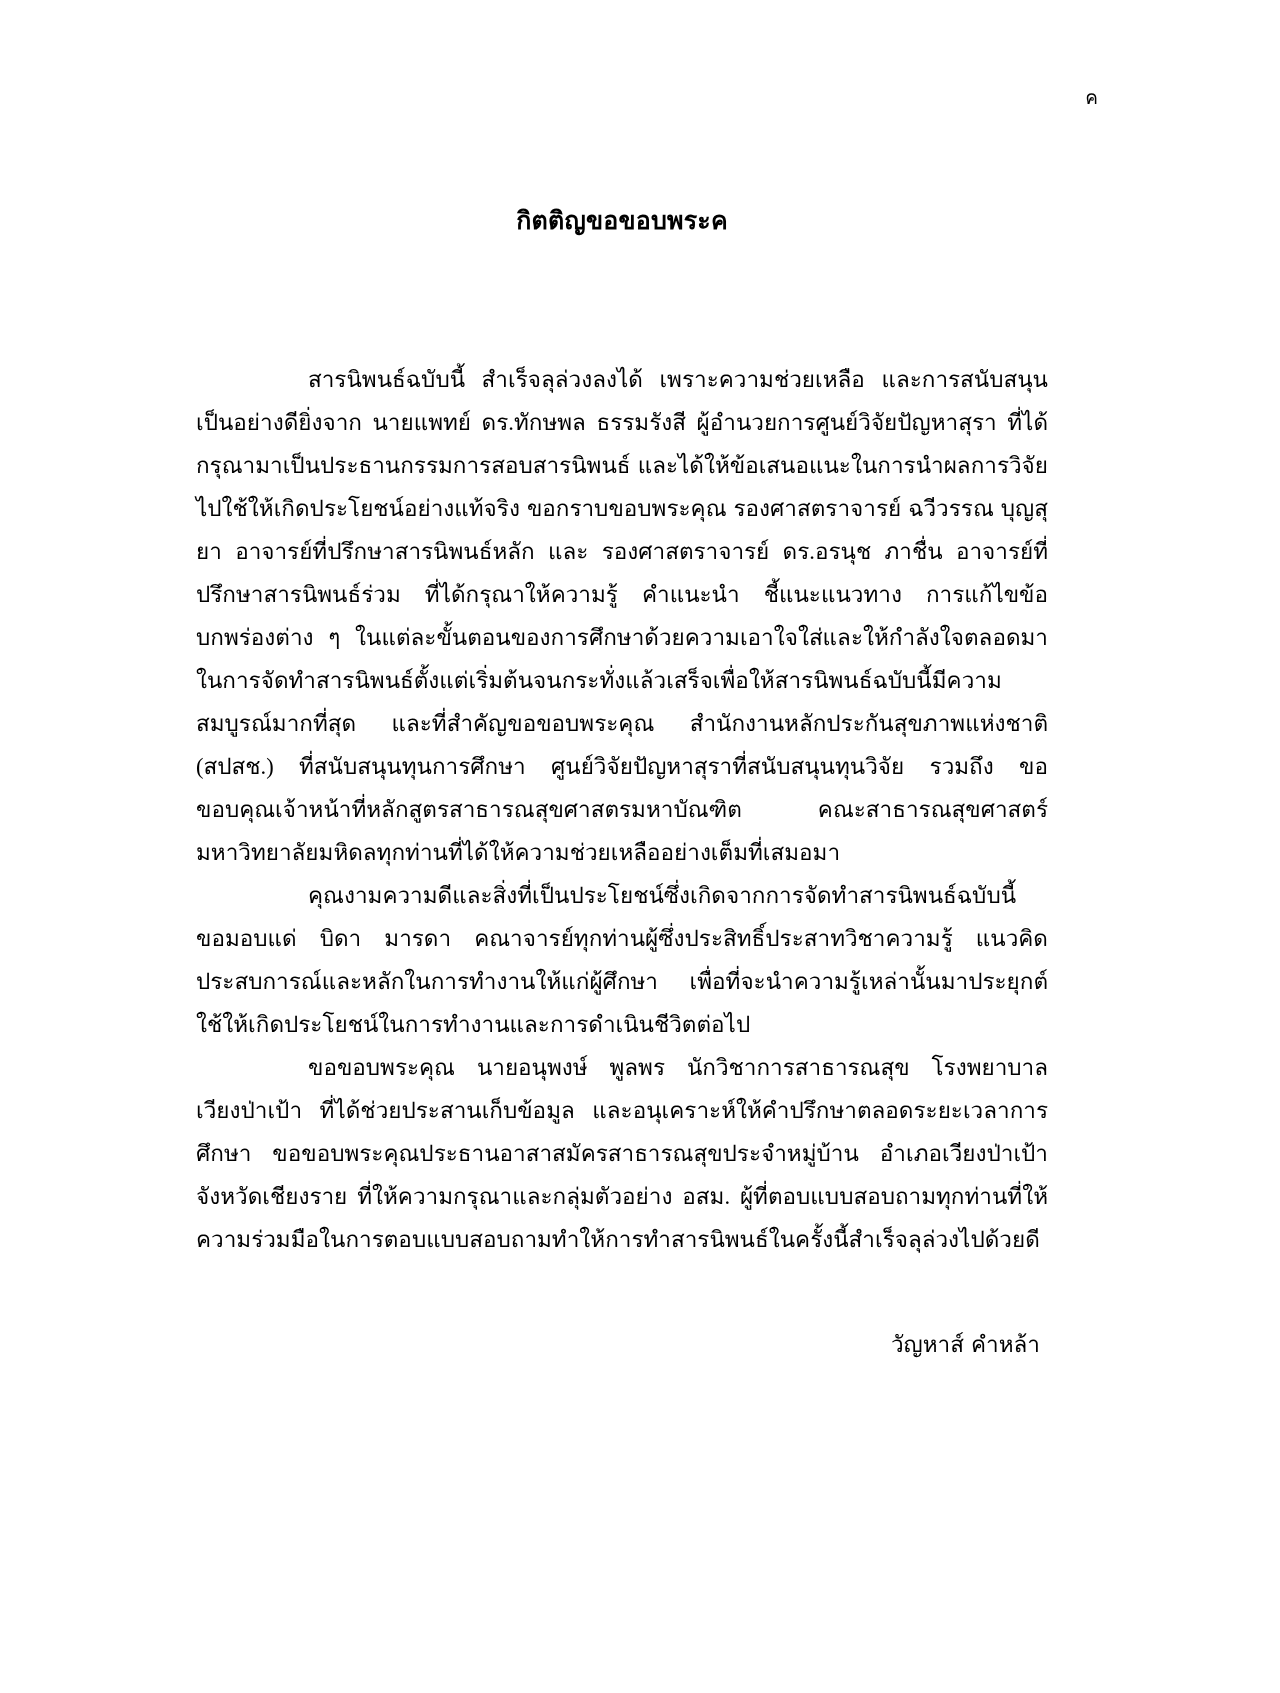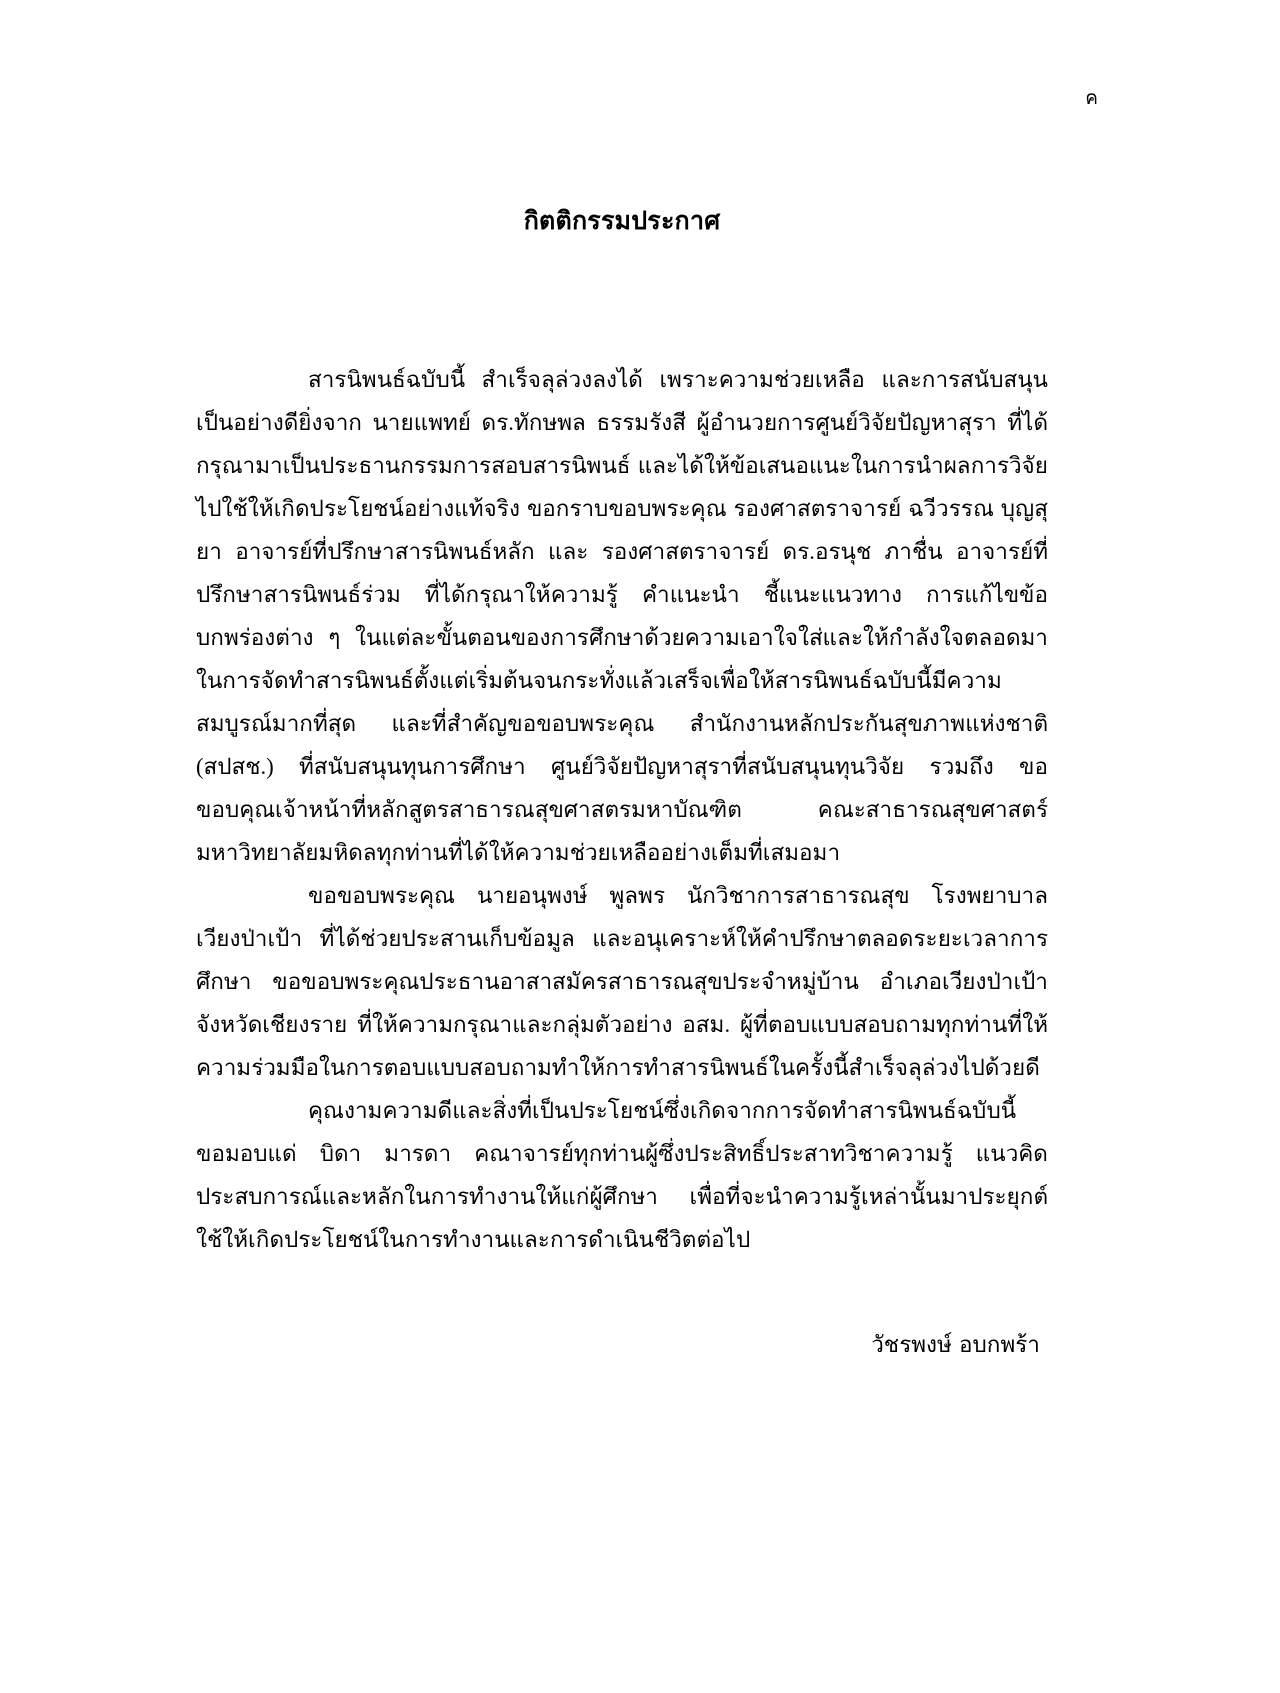--- a/index.html
+++ b/index.html
@@ -61,24 +61,24 @@
 </style>
 </head>
 <body>
 
 <div class="page">
 
   <div class="page-number">ค</div>
 
   <div class="doc-body">
 
-    <h1 class="doc-title">กิตติกรรมประกาศ</h1>
+    <h1 class="doc-title">กิตติญขอขอบพระค</h1>
 
     <p class="para">สารนิพนธ์ฉบับนี้ สำเร็จลุล่วงลงได้ เพราะความช่วยเหลือ และการสนับสนุนเป็นอย่างดียิ่งจาก นายแพทย์ ดร.ทักษพล ธรรมรังสี ผู้อำนวยการศูนย์วิจัยปัญหาสุรา ที่ได้กรุณามาเป็นประธานกรรมการสอบสารนิพนธ์ และได้ให้ข้อเสนอแนะในการนำผลการวิจัยไปใช้ให้เกิดประโยชน์อย่างแท้จริง ขอกราบขอบพระคุณ รองศาสตราจารย์ ฉวีวรรณ บุญสุยา อาจารย์ที่ปรึกษาสารนิพนธ์หลัก และ รองศาสตราจารย์ ดร.อรนุช ภาชื่น อาจารย์ที่ปรึกษาสารนิพนธ์ร่วม ที่ได้กรุณาให้ความรู้ คำแนะนำ ชี้แนะแนวทาง การแก้ไขข้อบกพร่องต่าง ๆ ในแต่ละขั้นตอนของการศึกษาด้วยความเอาใจใส่และให้กำลังใจตลอดมา ในการจัดทำสารนิพนธ์ตั้งแต่เริ่มต้นจนกระทั่งแล้วเสร็จเพื่อให้สารนิพนธ์ฉบับนี้มีความสมบูรณ์มากที่สุด และที่สำคัญขอขอบพระคุณ สำนักงานหลักประกันสุขภาพแห่งชาติ (สปสช.) ที่สนับสนุนทุนการศึกษา ศูนย์วิจัยปัญหาสุราที่สนับสนุนทุนวิจัย รวมถึง ขอขอบคุณเจ้าหน้าที่หลักสูตรสาธารณสุขศาสตรมหาบัณฑิต คณะสาธารณสุขศาสตร์มหาวิทยาลัยมหิดลทุกท่านที่ได้ให้ความช่วยเหลืออย่างเต็มที่เสมอมา</p>
 
+    <p class="para">คุณงามความดีและสิ่งที่เป็นประโยชน์ซึ่งเกิดจากการจัดทำสารนิพนธ์ฉบับนี้ ขอมอบแด่ บิดา มารดา คณาจารย์ทุกท่านผู้ซึ่งประสิทธิ์ประสาทวิชาความรู้ แนวคิดประสบการณ์และหลักในการทำงานให้แก่ผู้ศึกษา เพื่อที่จะนำความรู้เหล่านั้นมาประยุกต์ใช้ให้เกิดประโยชน์ในการทำงานและการดำเนินชีวิตต่อไป</p>
+
     <p class="para">ขอขอบพระคุณ นายอนุพงษ์ พูลพร นักวิชาการสาธารณสุข โรงพยาบาลเวียงป่าเป้า ที่ได้ช่วยประสานเก็บข้อมูล และอนุเคราะห์ให้คำปรึกษาตลอดระยะเวลาการศึกษา ขอขอบพระคุณประธานอาสาสมัครสาธารณสุขประจำหมู่บ้าน อำเภอเวียงป่าเป้า จังหวัดเชียงราย ที่ให้ความกรุณาและกลุ่มตัวอย่าง อสม. ผู้ที่ตอบแบบสอบถามทุกท่านที่ให้ความร่วมมือในการตอบแบบสอบถามทำให้การทำสารนิพนธ์ในครั้งนี้สำเร็จลุล่วงไปด้วยดี</p>
 
-    <p class="para">คุณงามความดีและสิ่งที่เป็นประโยชน์ซึ่งเกิดจากการจัดทำสารนิพนธ์ฉบับนี้ ขอมอบแด่ บิดา มารดา คณาจารย์ทุกท่านผู้ซึ่งประสิทธิ์ประสาทวิชาความรู้ แนวคิดประสบการณ์และหลักในการทำงานให้แก่ผู้ศึกษา เพื่อที่จะนำความรู้เหล่านั้นมาประยุกต์ใช้ให้เกิดประโยชน์ในการทำงานและการดำเนินชีวิตต่อไป</p>
-
-    <div class="signature">วัชรพงษ์ อบกพร้า</div>
+    <div class="signature">วัญหาส์ คำหล้า</div>
 
   </div>
 </div>
 
 </body></html>

